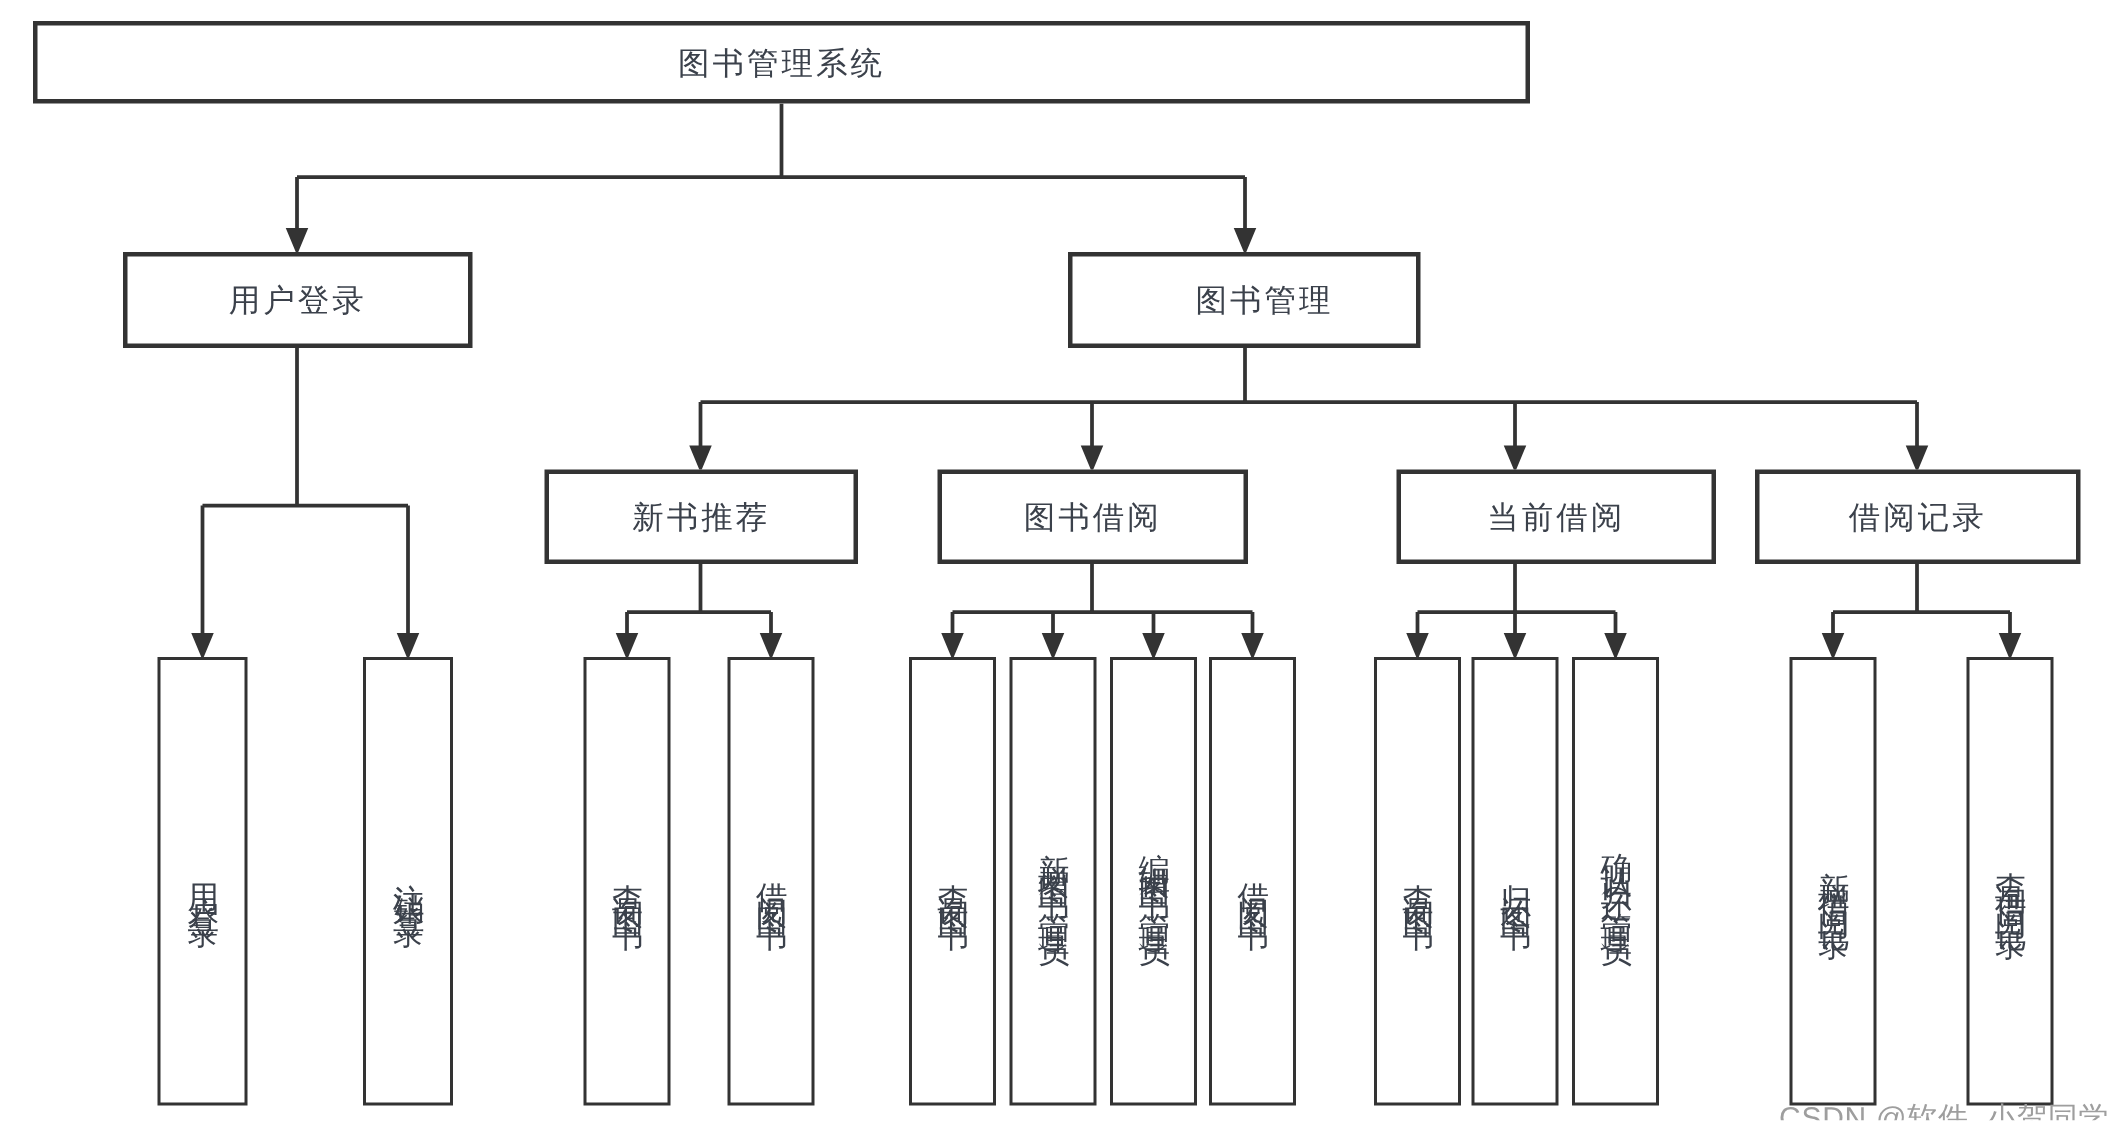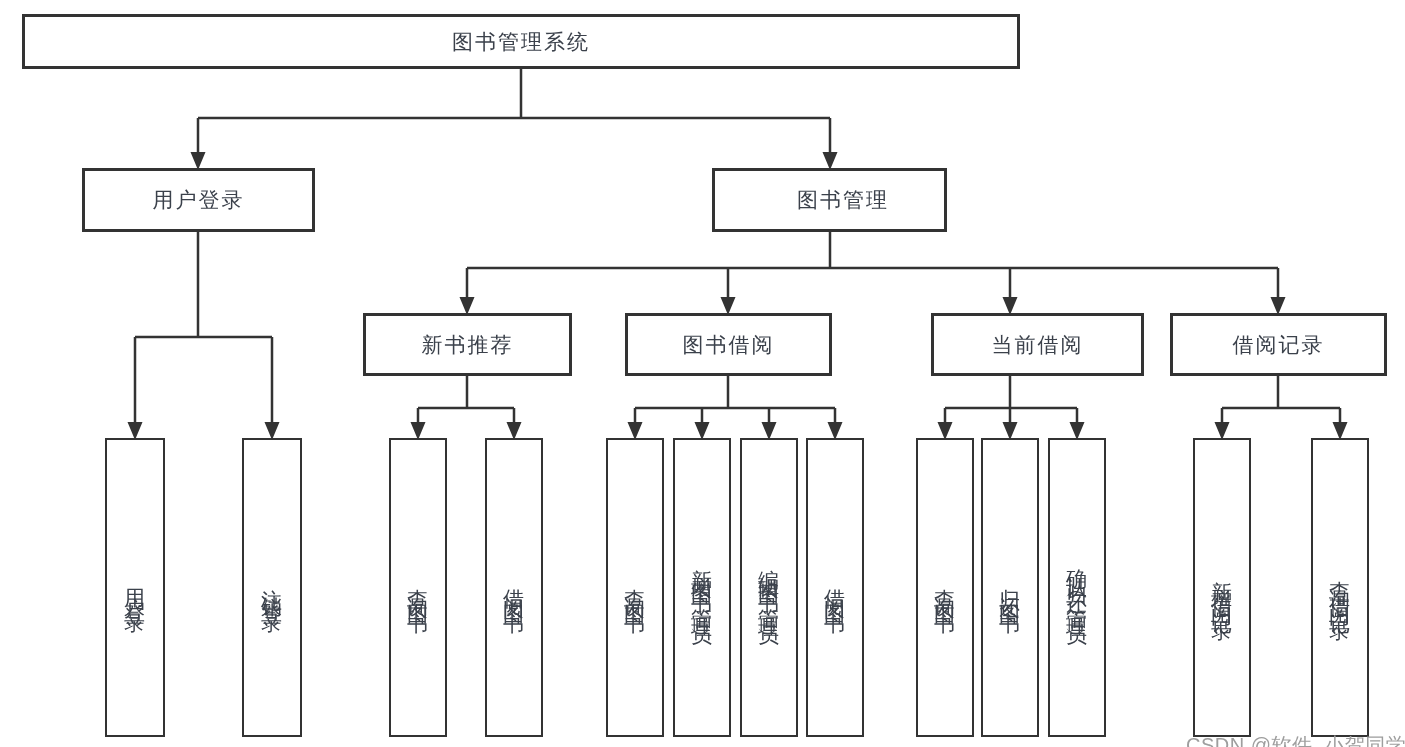--- a/index.html
+++ b/index.html
@@ -23,20 +23,21 @@
   }
   .node {
     position: absolute;
     background: #ffffff;
     border: 3px solid #333333;
     box-sizing: border-box;
     display: flex;
     align-items: center;
     justify-content: center;
     z-index: 1;
+    font-family: Liberation Serif, serif;
   }
   .node .lbl {
     color: #3b414b;
     font-size: 21px;
     letter-spacing: 2px;
     white-space: nowrap;
   }
   .leaf {
     border-width: 2.5px;
   }

